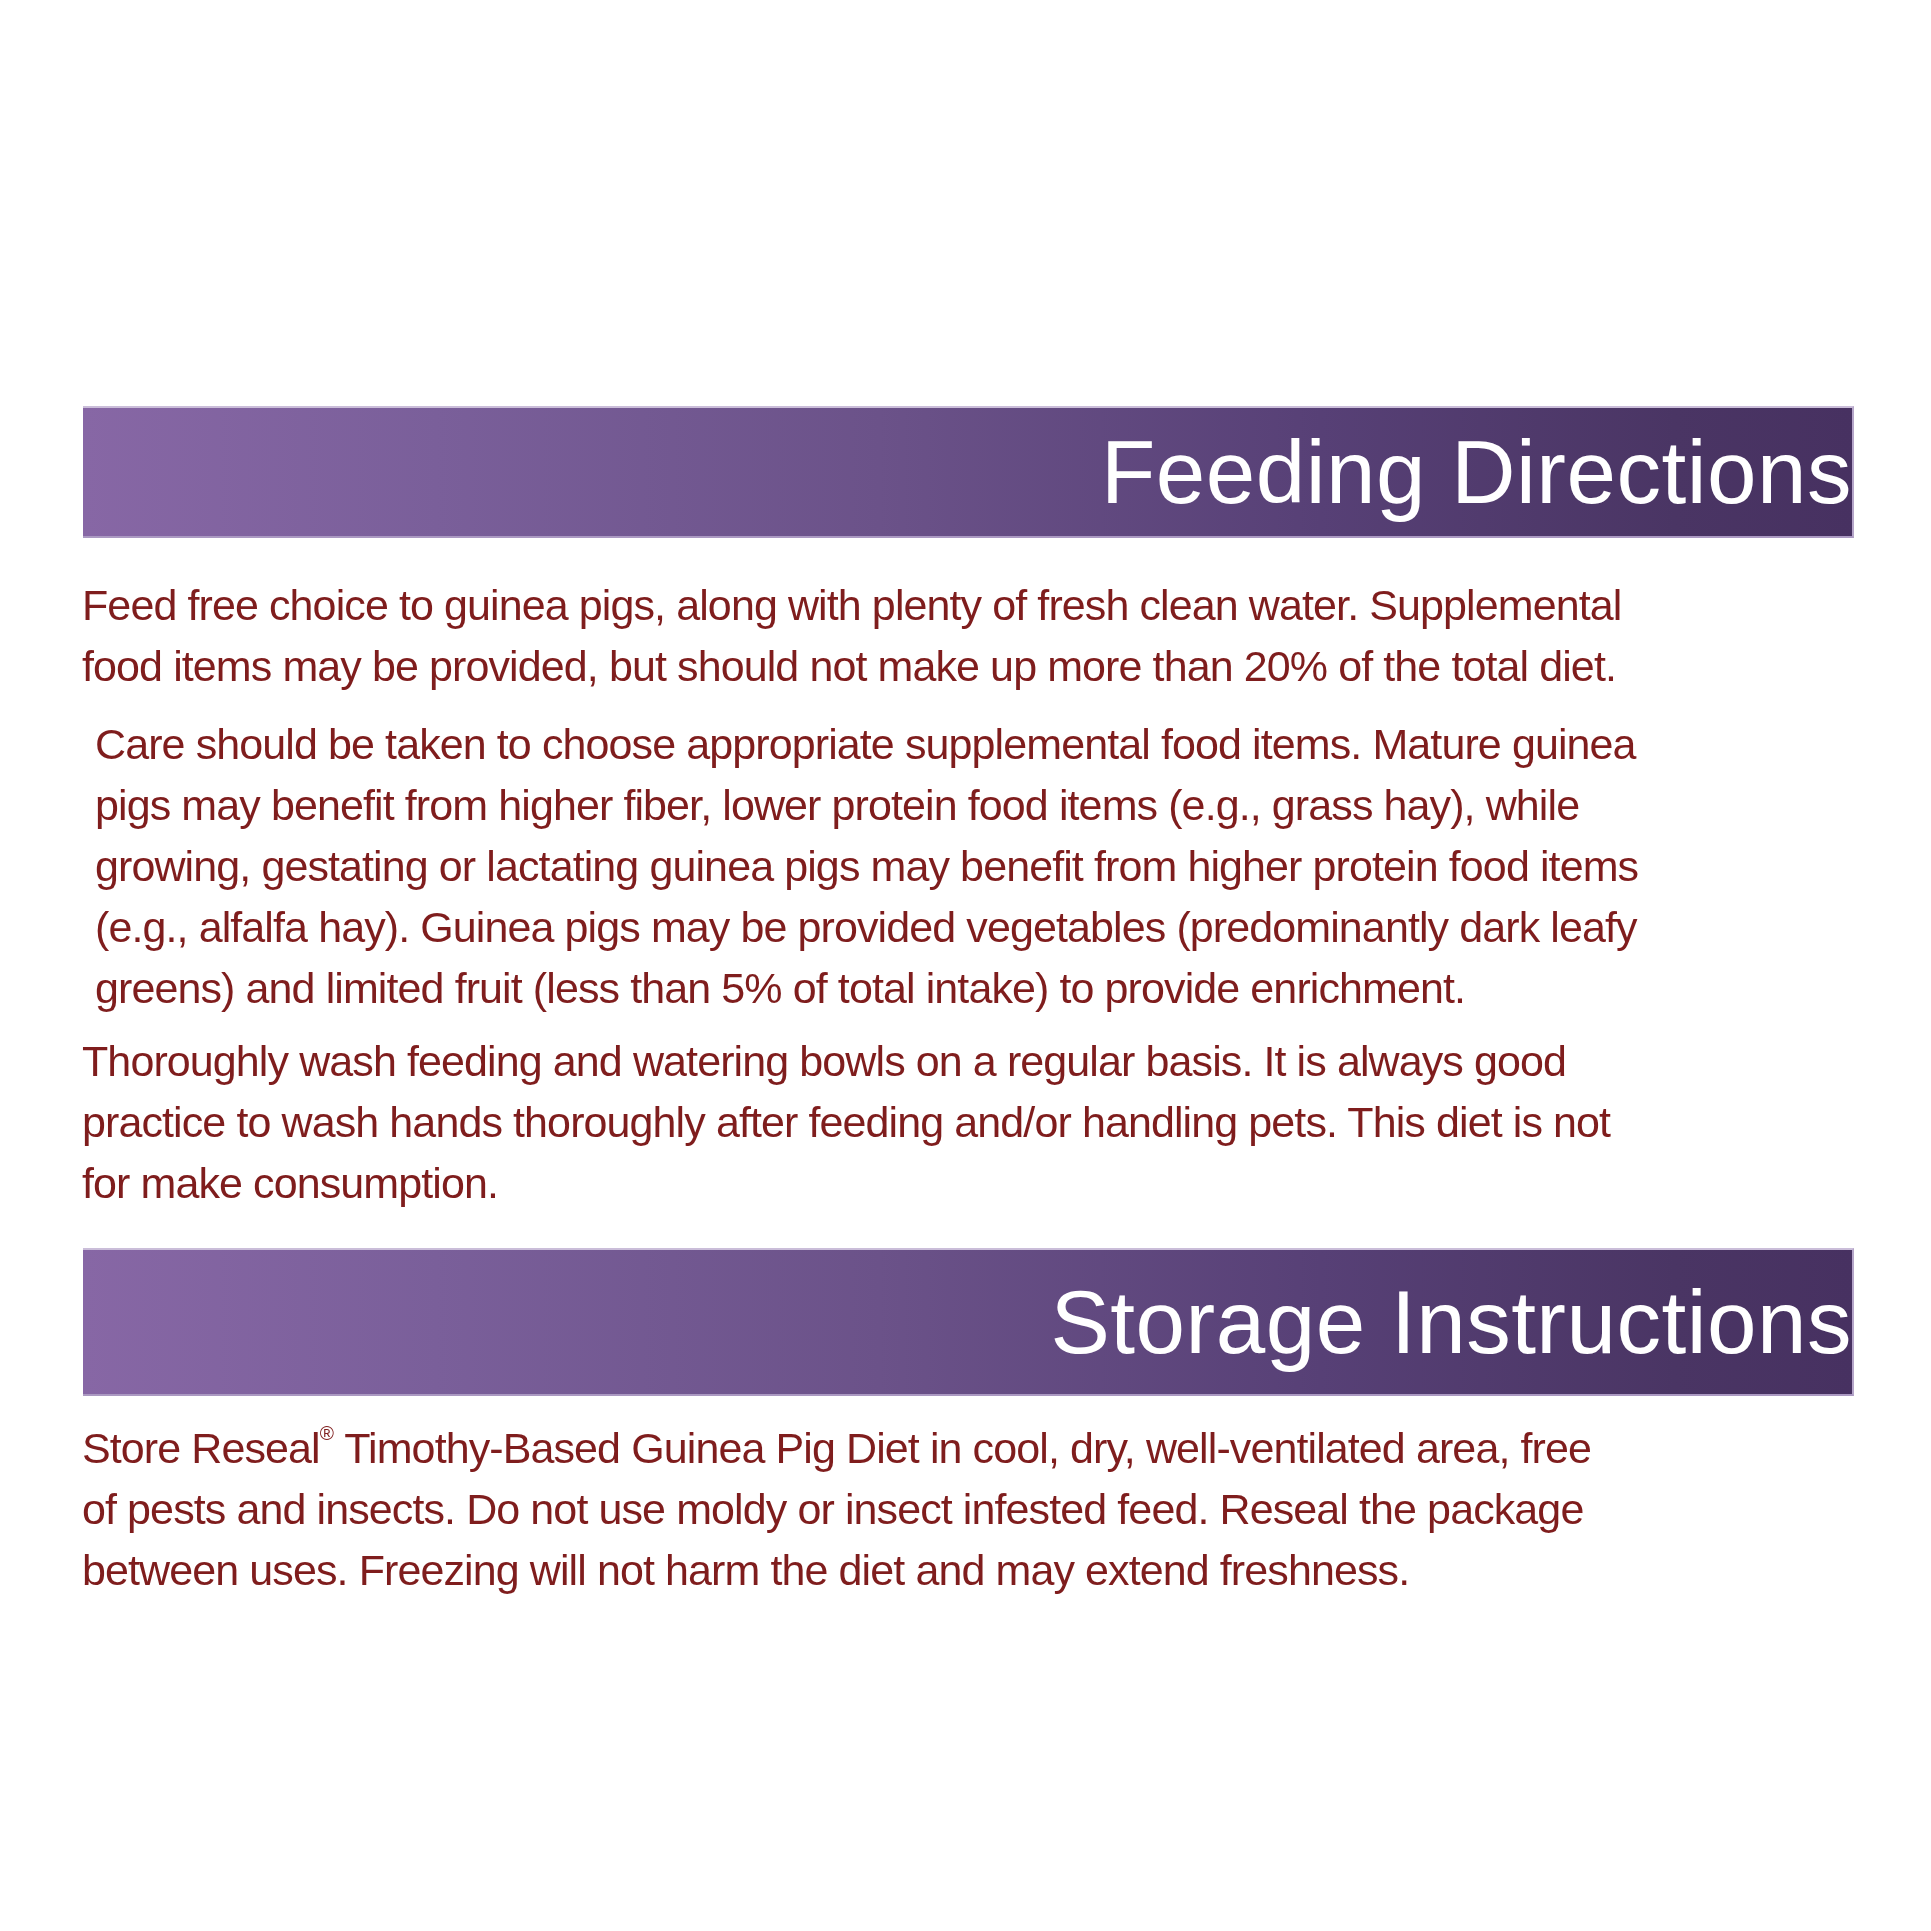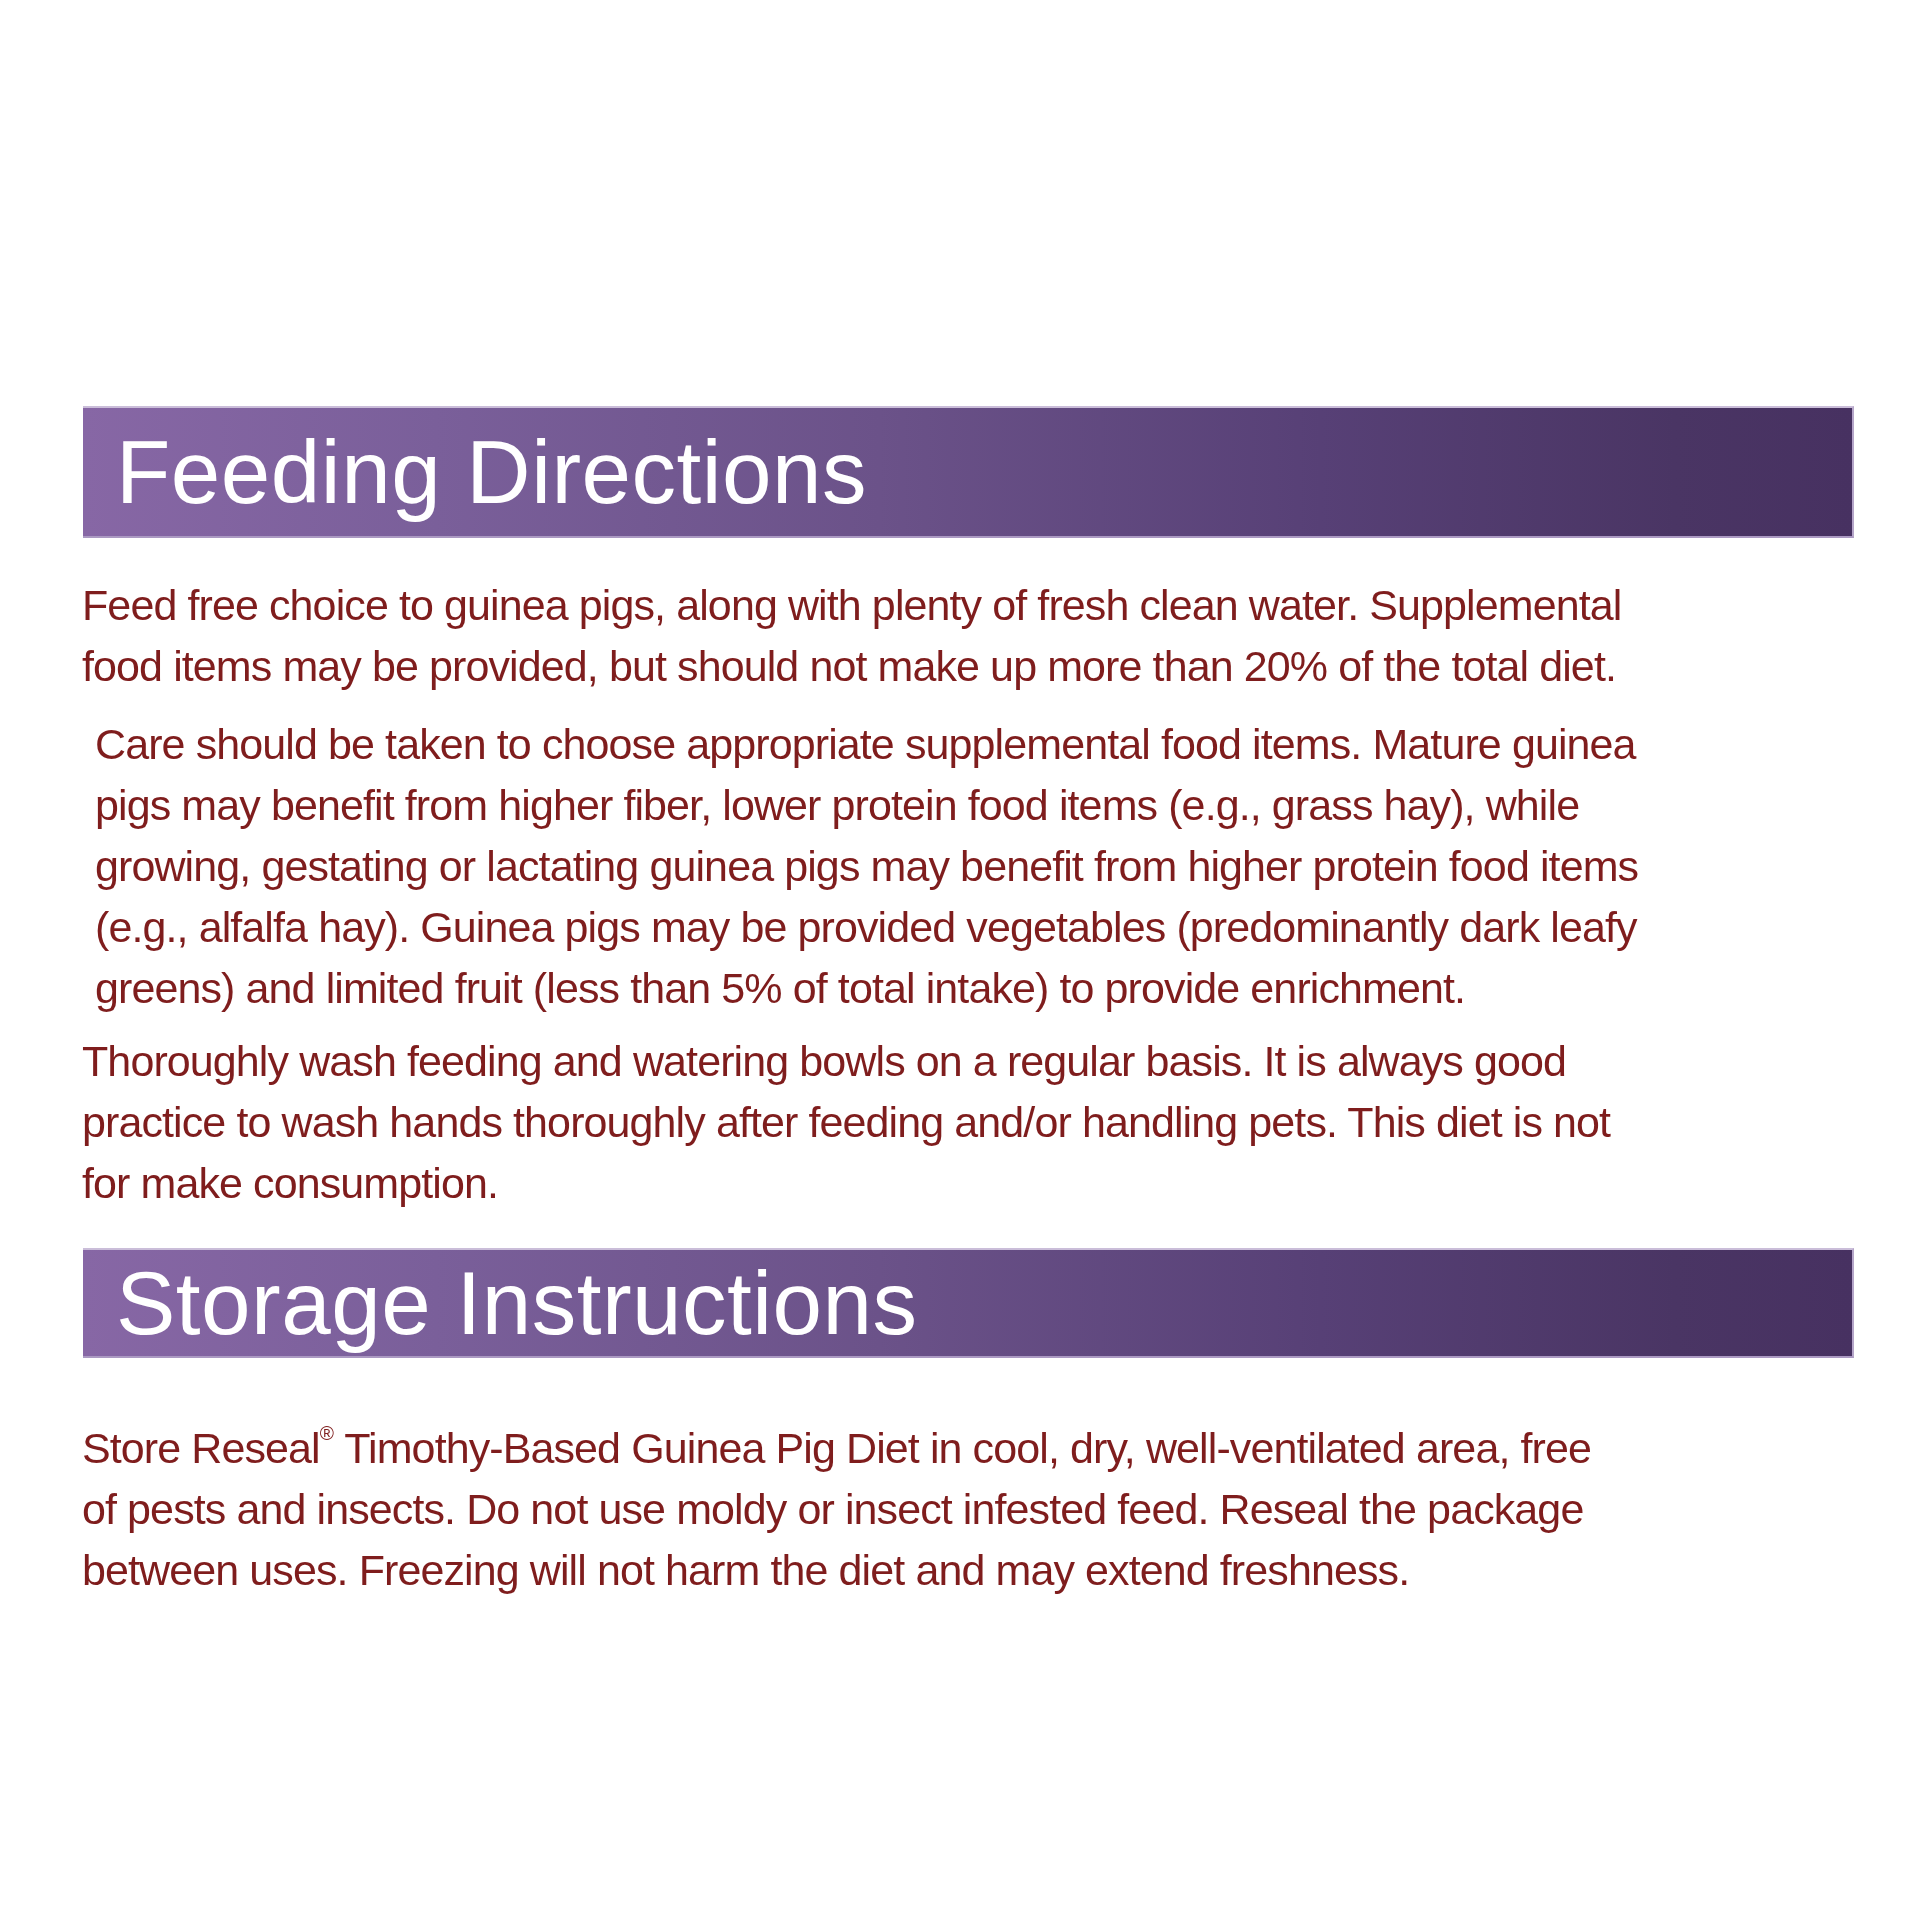--- a/index.html
+++ b/index.html
@@ -25,23 +25,24 @@
       #7a5f9a 20%,
       #6b5289 45%,
       #574076 70%,
       #4a3564 90%,
       #473161 100%);
     border-top: 2.9px solid #cabdd9;
     border-bottom: 2.9px solid #ab99c2;
     border-right: 2.9px solid #b5a5c9;
     display: flex;
     align-items: center;
+    justify-content: flex-end;
   }
   #feeding-band { top: 406px; height: 132px; }
-  #storage-band { top: 1248px; height: 110px; }
+  #storage-band { top: 1248px; height: 148px; }
   .band-title {
     color: #ffffff;
     font-size: 89px;
     line-height: 89px;
     font-weight: 400;
     padding-left: 33px;
     letter-spacing: 0.5px;
     white-space: pre;
   }
   .para {

